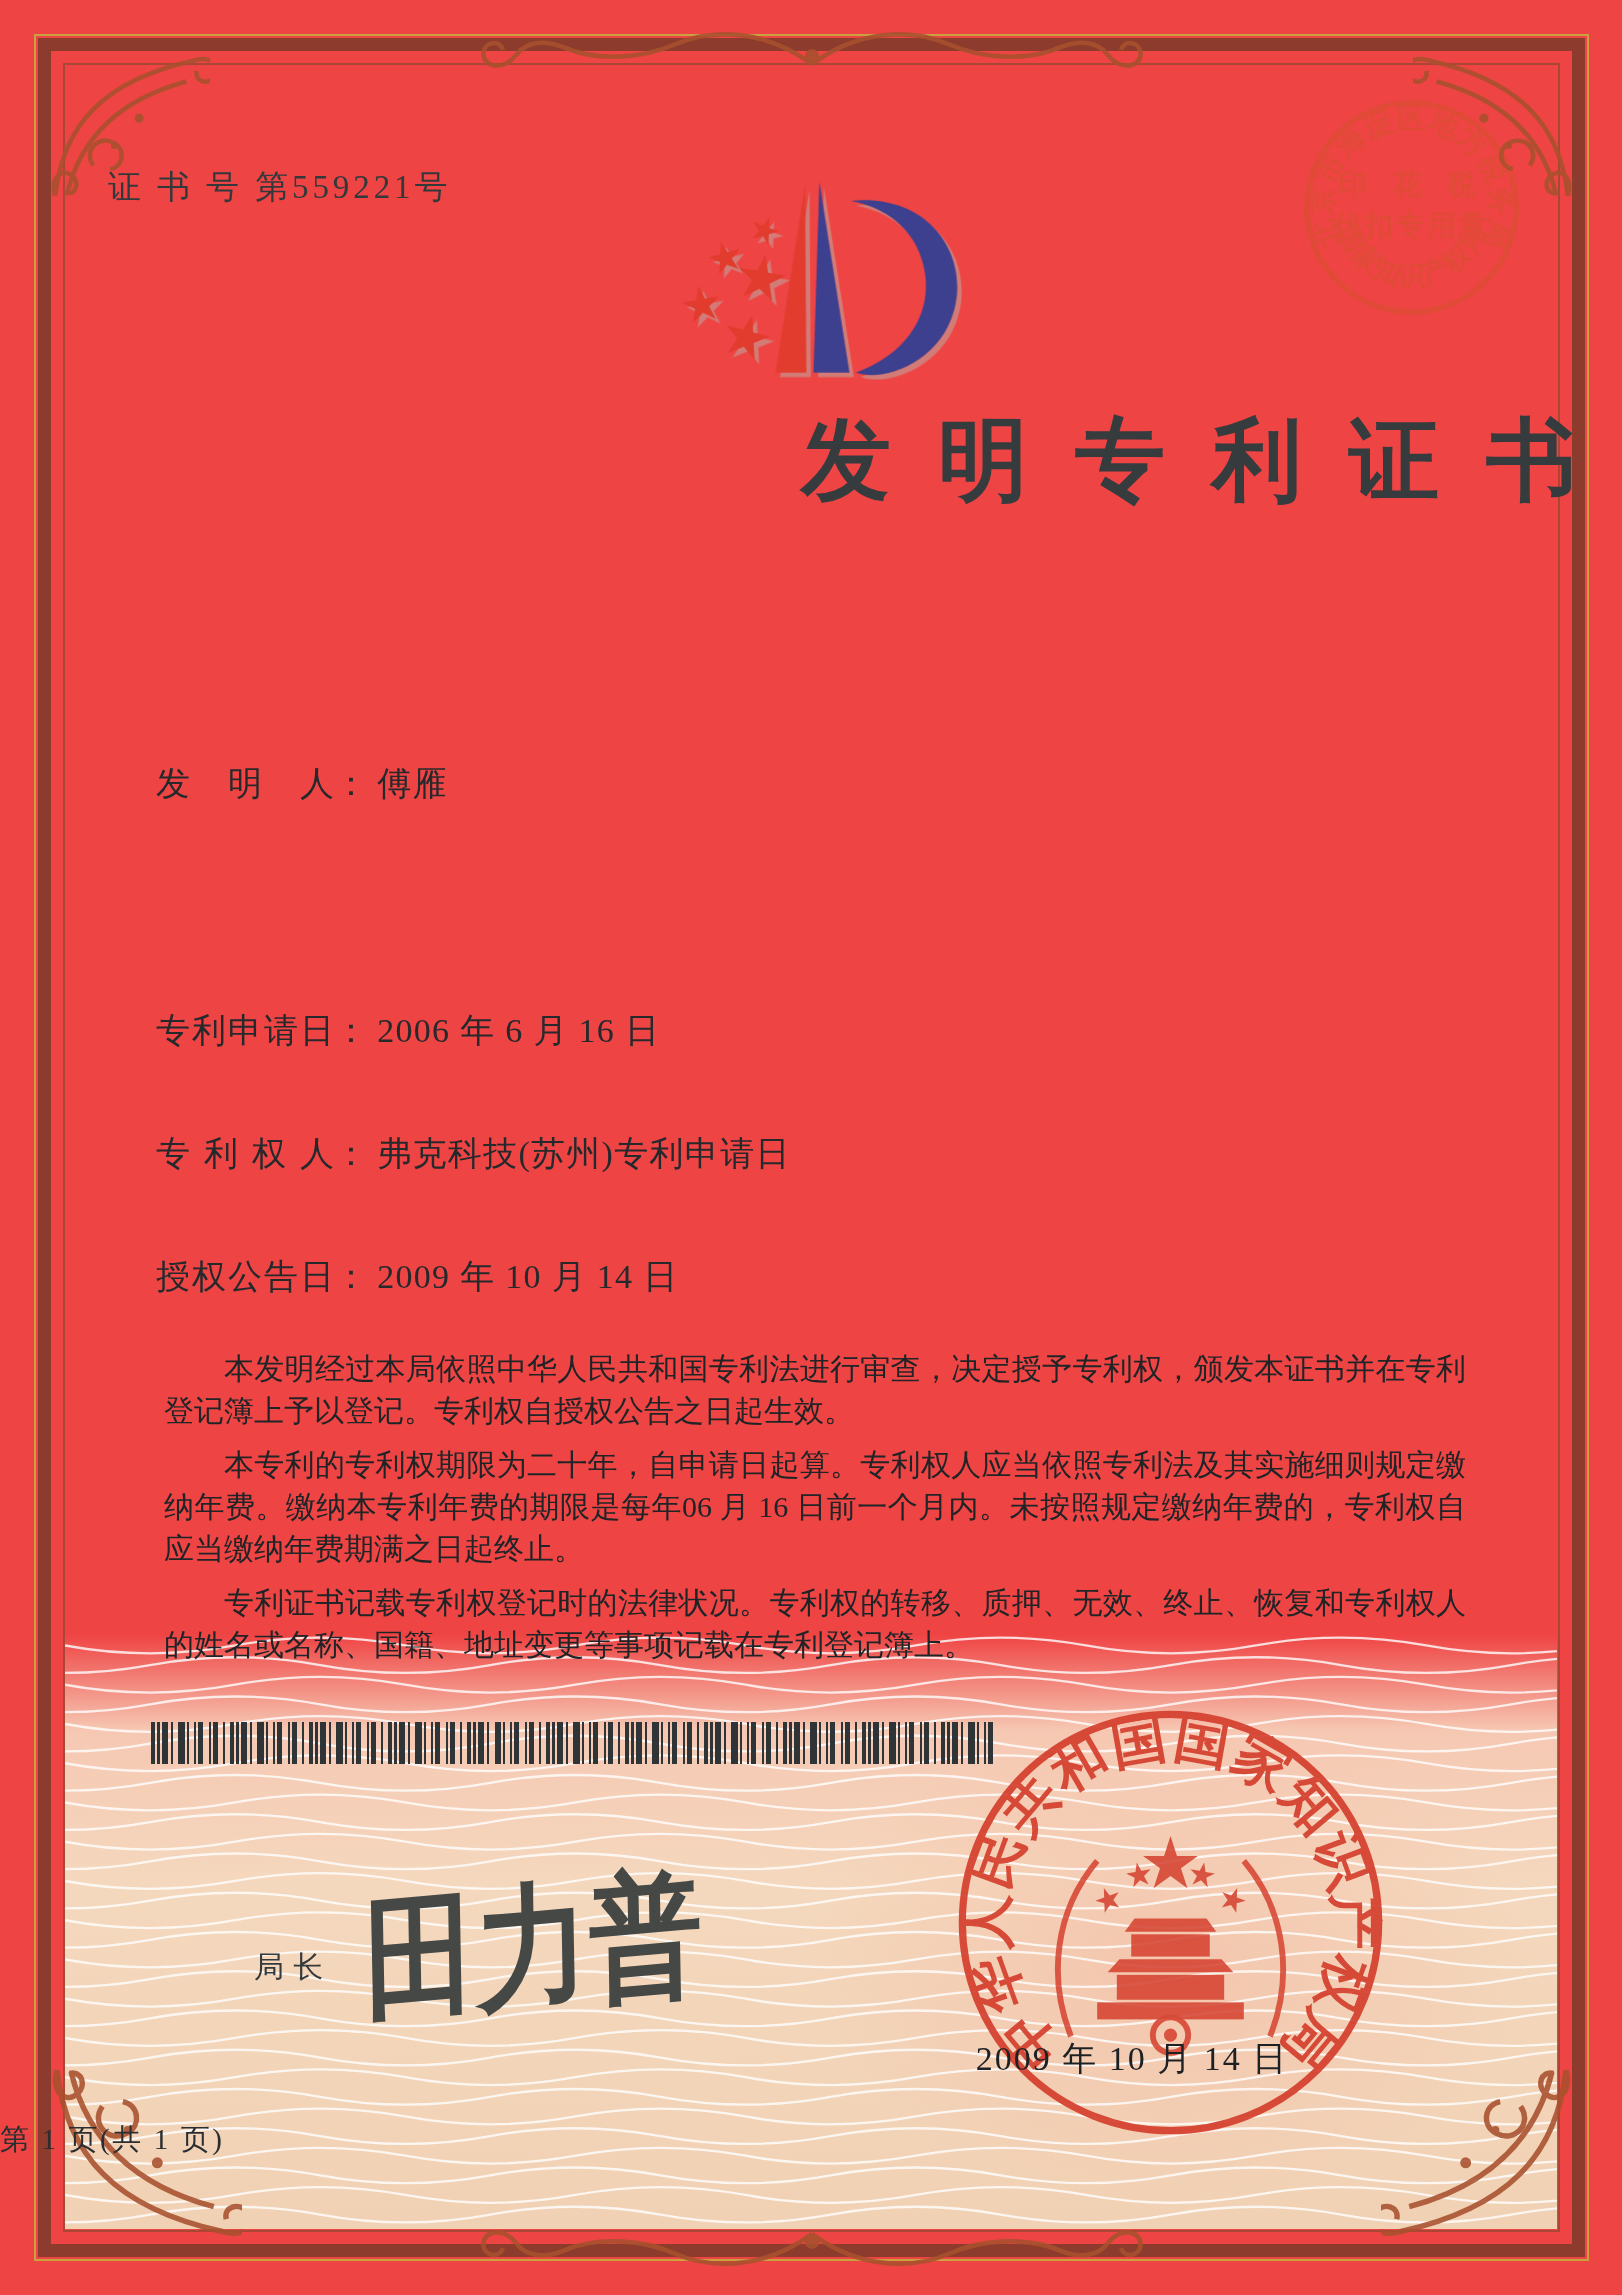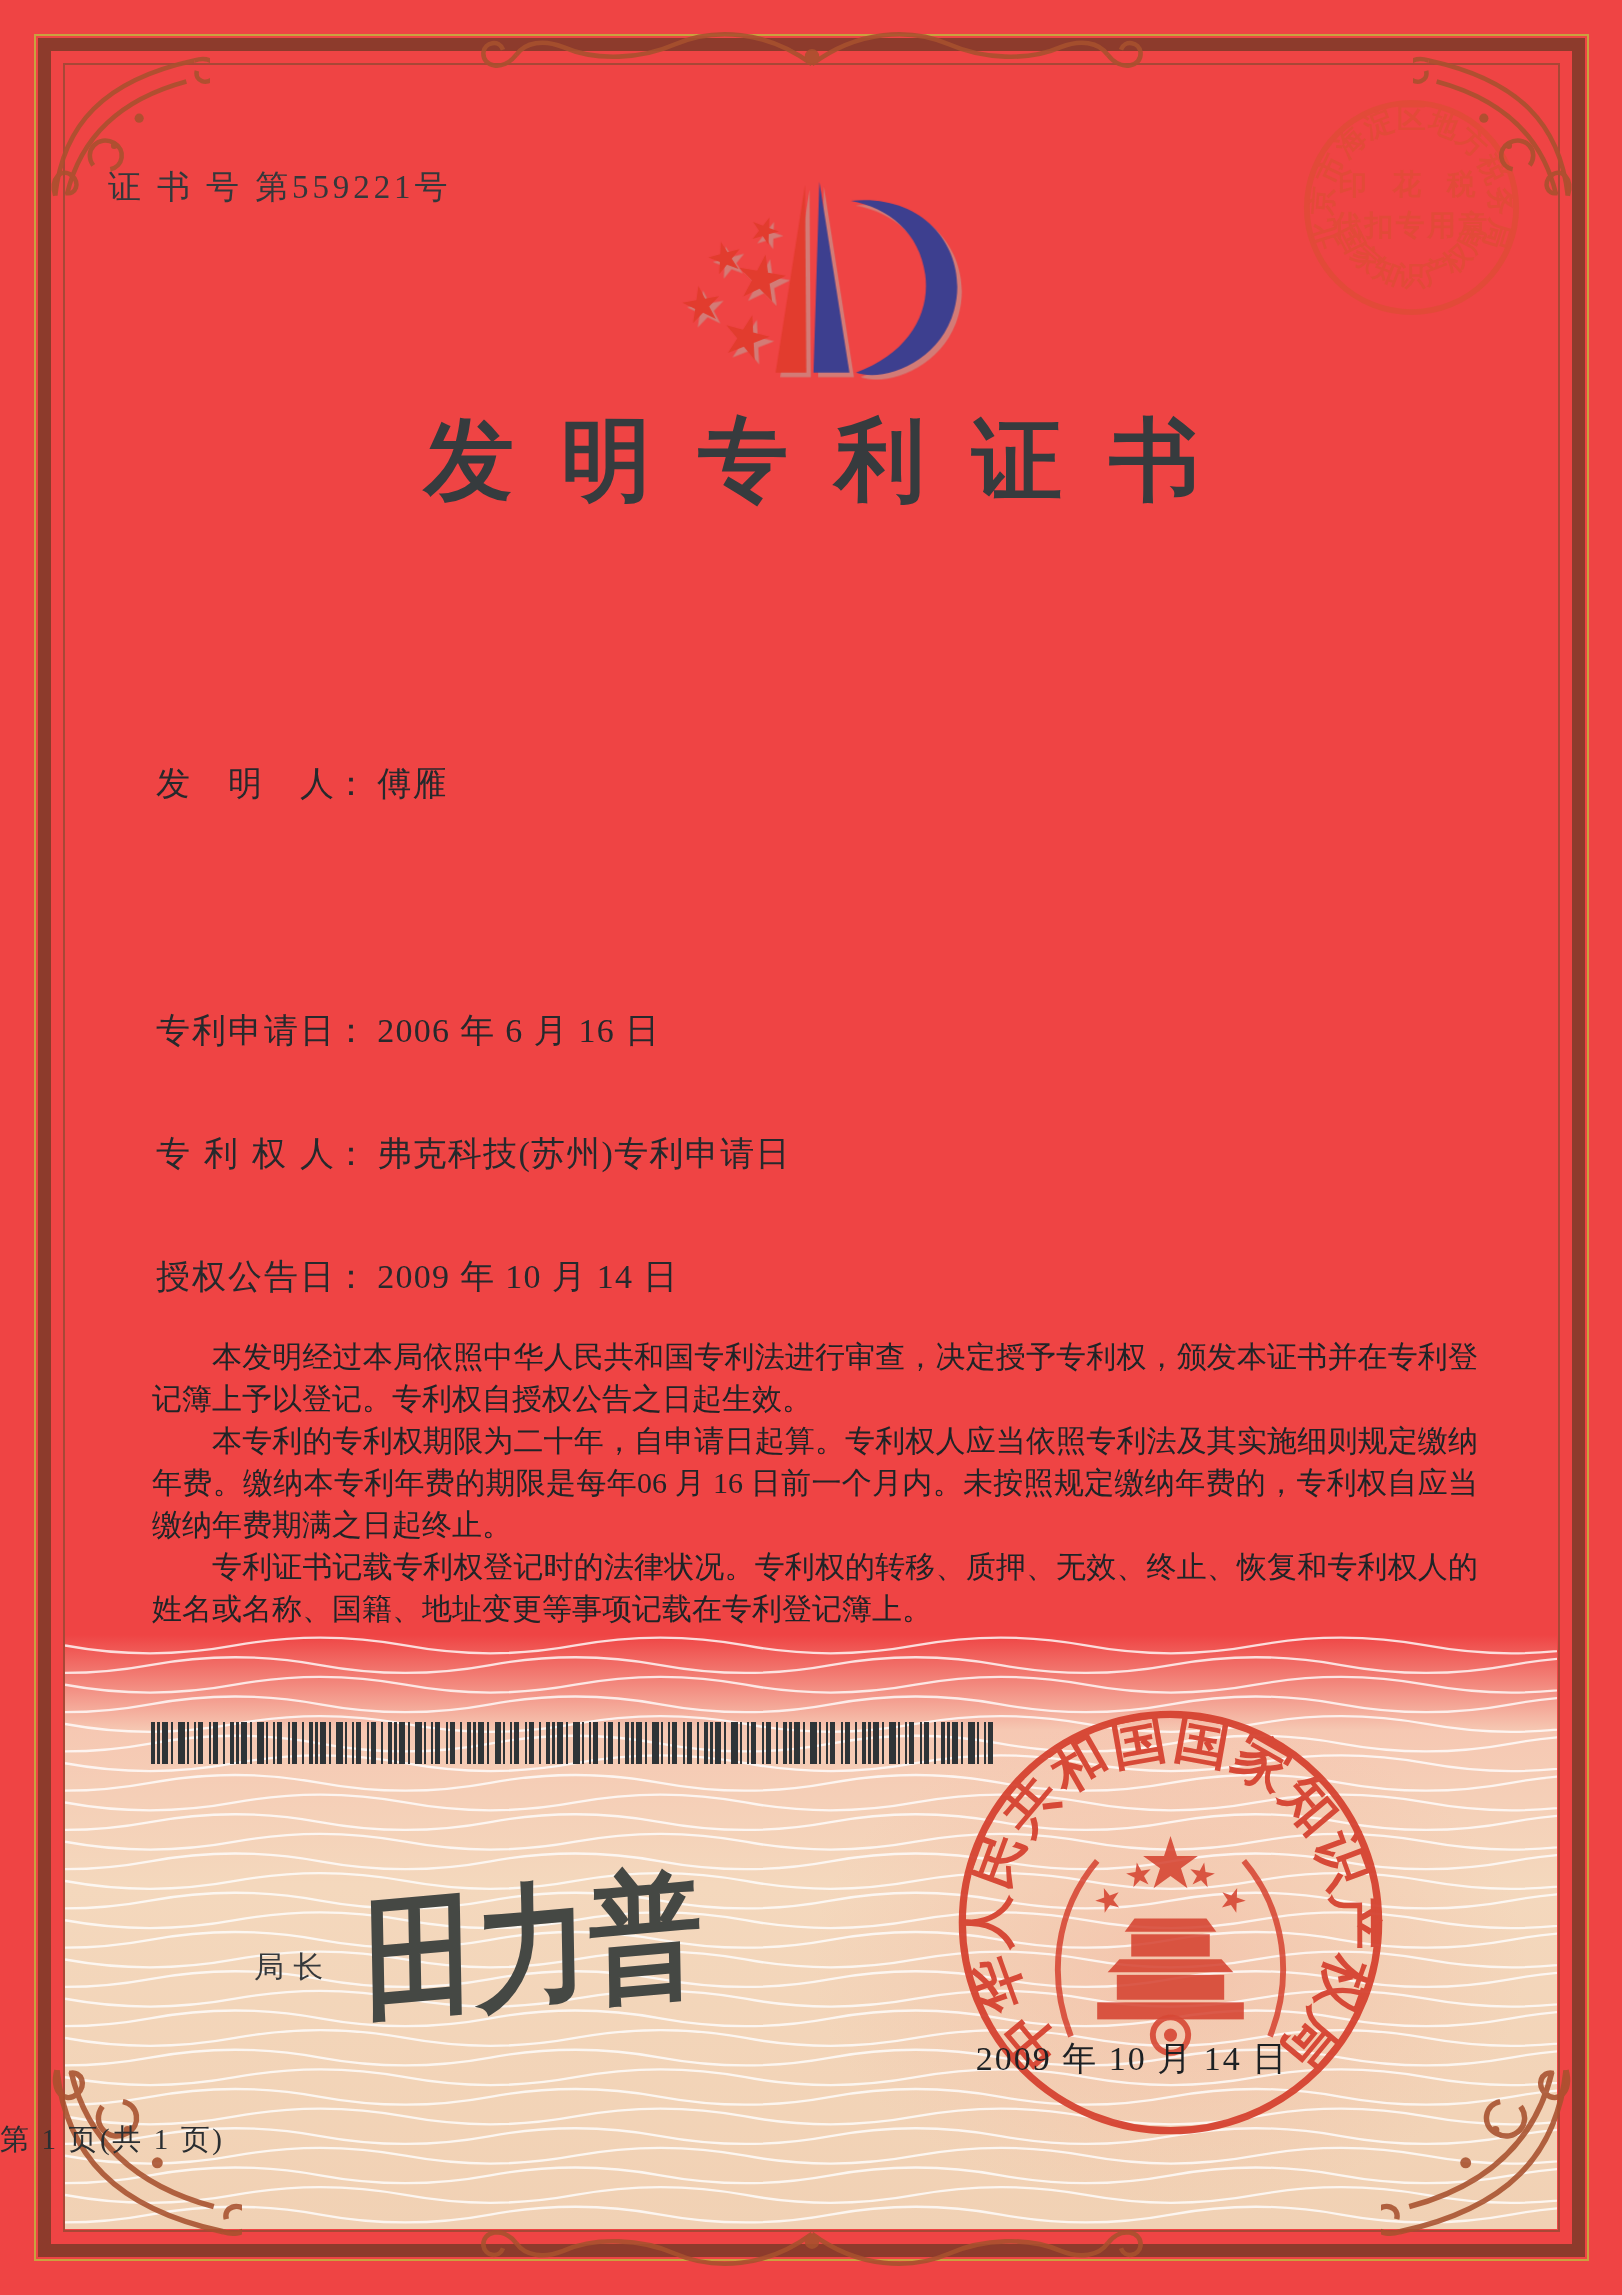--- a/index.html
+++ b/index.html
@@ -19,32 +19,32 @@
   .corner.bl{left:46px;bottom:46px;transform:scaleY(-1);width:196px;height:196px;}
   .corner.br{right:46px;bottom:46px;transform:scale(-1,-1);width:196px;height:196px;}
   .edge-ornament{position:absolute;left:50%;transform:translateX(-50%);width:720px;height:72px;z-index:2;}
   .edge-ornament.top{top:17px;}
   .edge-ornament.bottom{bottom:14.4px;transform:translateX(-50%) scaleY(-1);}
   
   .cert-no{position:absolute;left:108px;top:165px;font-size:33px;letter-spacing:3.9px;color:#33383b;}
   .logo{position:absolute;left:648px;top:157px;width:327px;height:245px;}
   .tax-stamp{position:absolute;left:1299px;top:95px;width:225px;height:225px;opacity:.92;}
   .title{
-    position:absolute;left:0;right:0;top:400px;text-align:center;
+    position:absolute;left:0;right:0;top:400px;text-align:right;
     font-size:90px;font-weight:700;color:#363b3e;
     letter-spacing:47px;text-indent:47px;white-space:nowrap;
   }
   
   .field{position:absolute;left:156px;font-size:34px;color:#26292c;white-space:nowrap;}
   .f-label{display:inline-block;width:178px;text-align:justify;text-align-last:justify;vertical-align:bottom;}
   .f-colon{display:inline-block;margin-right:9.2px;}
   .f-value{letter-spacing:1.3px;}
   
   .body-text{position:absolute;left:152px;top:1336px;width:1326px;font-size:30px;line-height:1.40;text-align:justify;color:#202427;z-index:2;}
-  .body-text p{margin:0;text-indent:2em;}
+  .body-text p{margin:12px;text-indent:2em;}
   
   .wave-bg{position:absolute;left:65px;top:1635px;width:1492px;height:594px;z-index:0;
     background:
       radial-gradient(ellipse 497px 340px at 74% 55%, rgba(244,183,162,.55), rgba(244,183,162,0) 72%),
       linear-gradient(180deg, rgba(249,231,210,0) 0%, rgba(247,223,198,.85) 16%, #f4d8bd 42%, #f1d1b4 100%);}
   .waves{position:absolute;left:65px;top:1635px;width:1492px;height:594px;z-index:1;}
   .barcode{position:absolute;left:151px;top:1722px;width:845px;height:42px;z-index:2;
     background:repeating-linear-gradient(90deg,
       #2f3437 0 3.9px,  transparent 3.9px 6.5px,
       #2f3437 6.5px 9.2px, transparent 9.2px 11px,

